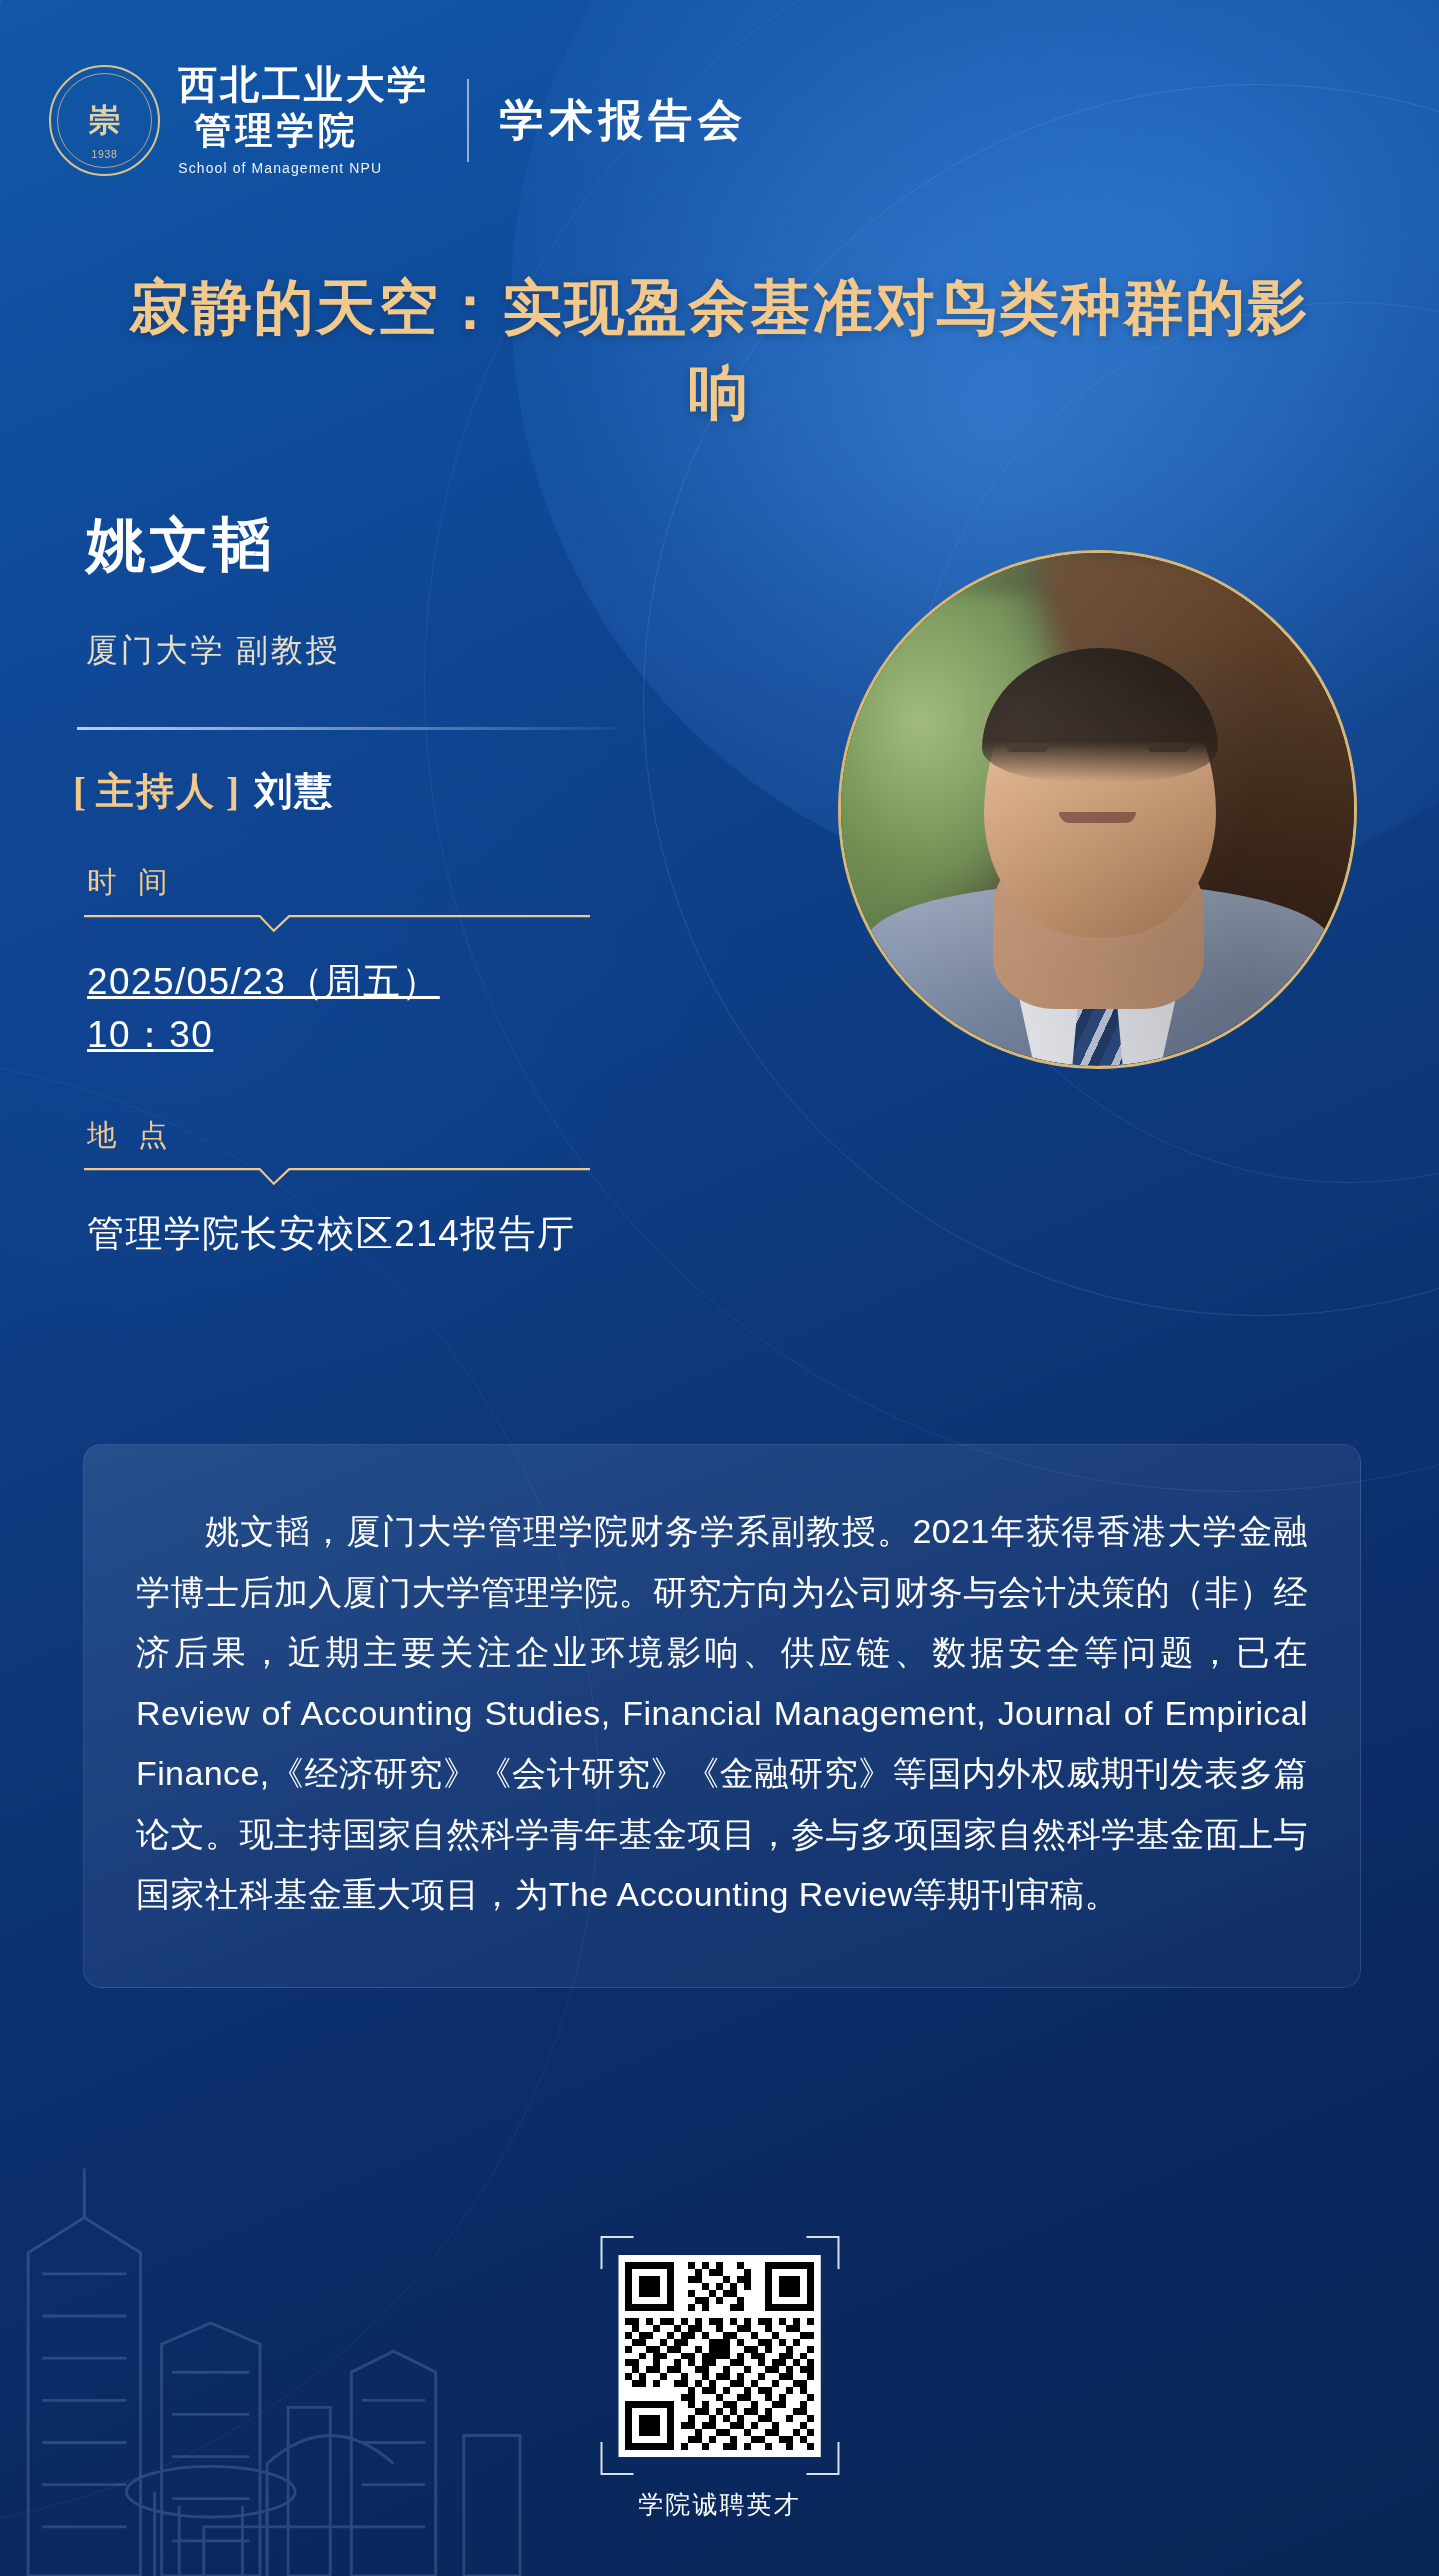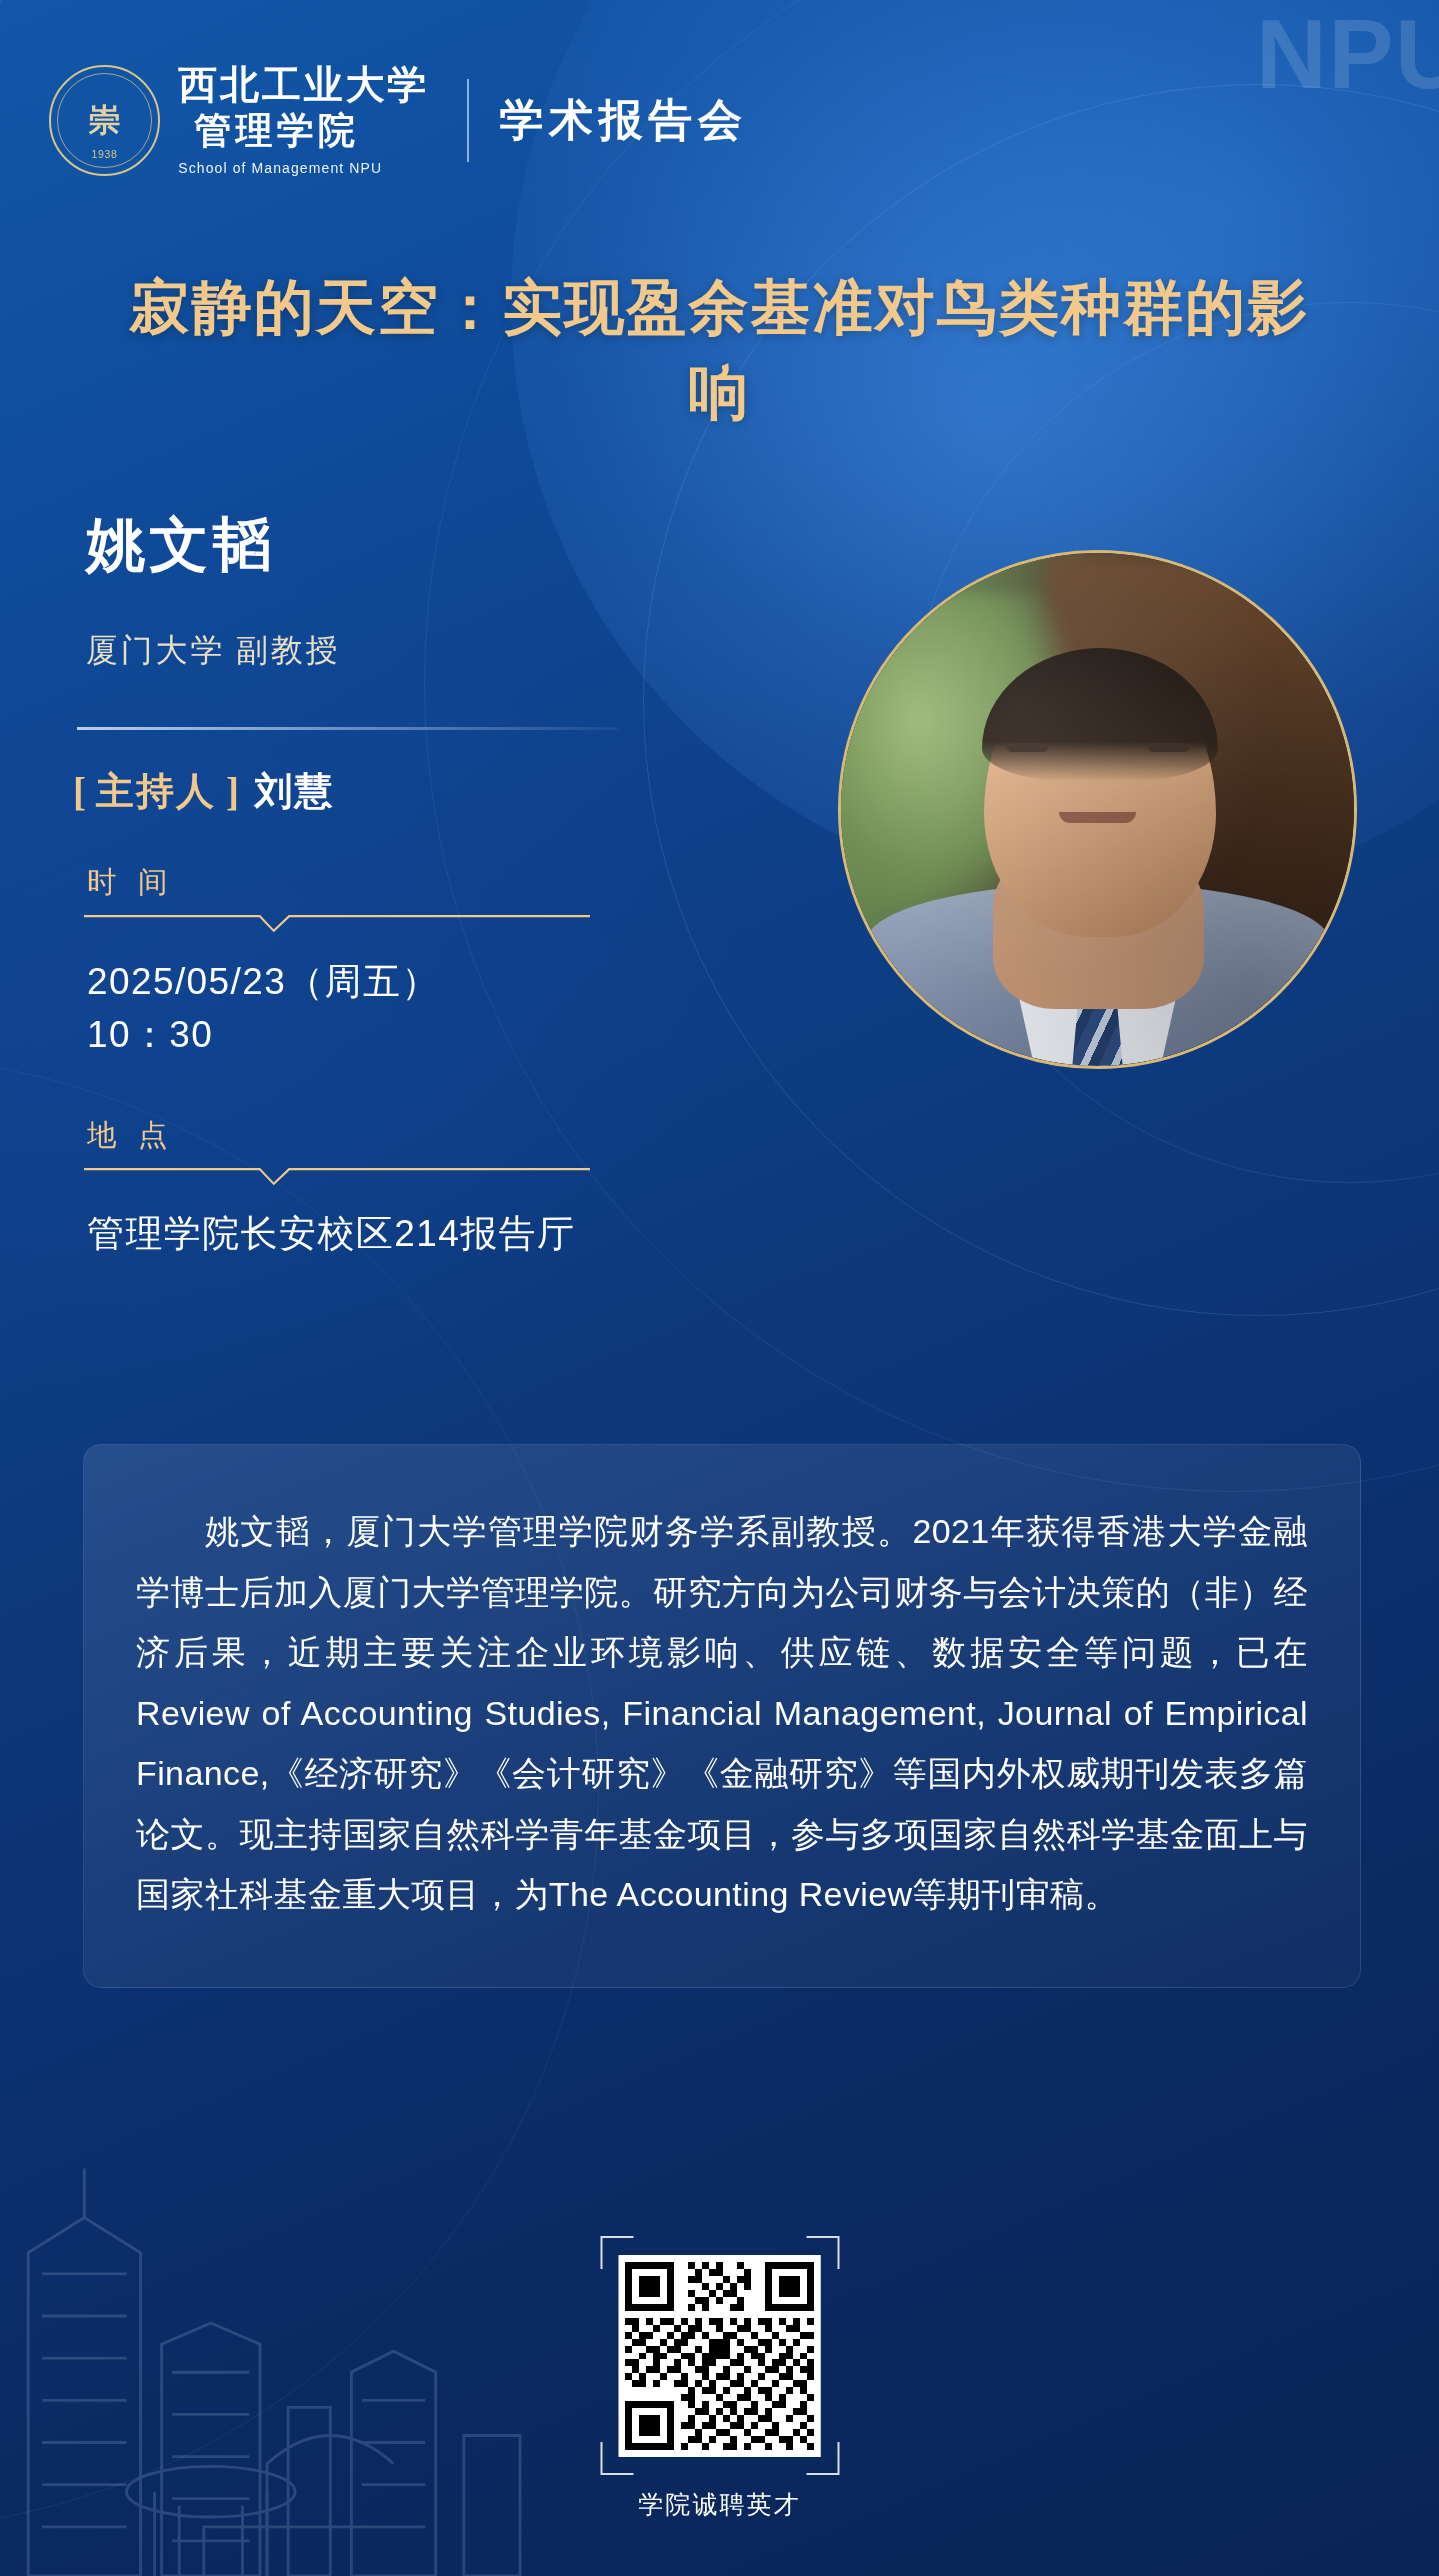--- a/index.html
+++ b/index.html
@@ -486,21 +486,20 @@
       <path d="M515,510 L605,510 M515,570 L605,570 M515,630 L605,630 M515,690 L605,690"></path>
       <path d="M660,760 L660,560 L740,560 L740,760 Z"></path>
       <path d="M380,760 L380,600 Q470,520 560,600"></path>
       <path d="M290,760 L290,690 L520,690"></path>
       <ellipse cx="300" cy="640" rx="120" ry="36"></ellipse>
       <path d="M220,640 L220,760 M380,640 L380,760"></path>
       <path d="M255,660 L255,760 M345,660 L345,760"></path>
     </g>
   </svg>
 
-  <div class="npu-watermark">NPU</div>
 
   <div class="header">
     <div class="logo-seal">
       <span class="seal-inner">崇</span>
       <span class="seal-year">1938</span>
     </div>
     <div class="logo-text">
       <div class="cn-top">西北工业大学</div>
       <div class="cn-mid">管理学院</div>
       <div class="en-bot">School of Management  NPU</div>
@@ -521,21 +520,21 @@
     <span class="host-bracket">]</span>
     <span class="host-name">刘慧</span>
   </div>
 
   <div class="info-label" style="left:87px; top:863px;">时 间</div>
   <div class="tag-line" style="left:84px; top:914px; width:506px;">
     <svg width="506" height="19.7" viewBox="0 0 720 28">
       <polyline points="0,3 250,3 270,24 292,3 720,3" fill="none" stroke="#f2c98a" stroke-width="3"></polyline>
     </svg>
   </div>
-  <div class="info-value" style="left:87px; top:956px; width:689px;">2025/05/23（周五）
+  <div class="info-value" style="left:87px; top:956px; width:689px;text-decoration:underline;">2025/05/23（周五）
 10：30</div>
 
   <div class="info-label" style="left:87px; top:1116px;">地 点</div>
   <div class="tag-line" style="left:84px; top:1167px; width:506px;">
     <svg width="506" height="19.7" viewBox="0 0 720 28">
       <polyline points="0,3 250,3 270,24 292,3 720,3" fill="none" stroke="#f2c98a" stroke-width="3"></polyline>
     </svg>
   </div>
   <div class="info-value" style="left:87px; top:1208px; width:773px;">管理学院长安校区214报告厅</div>
 

